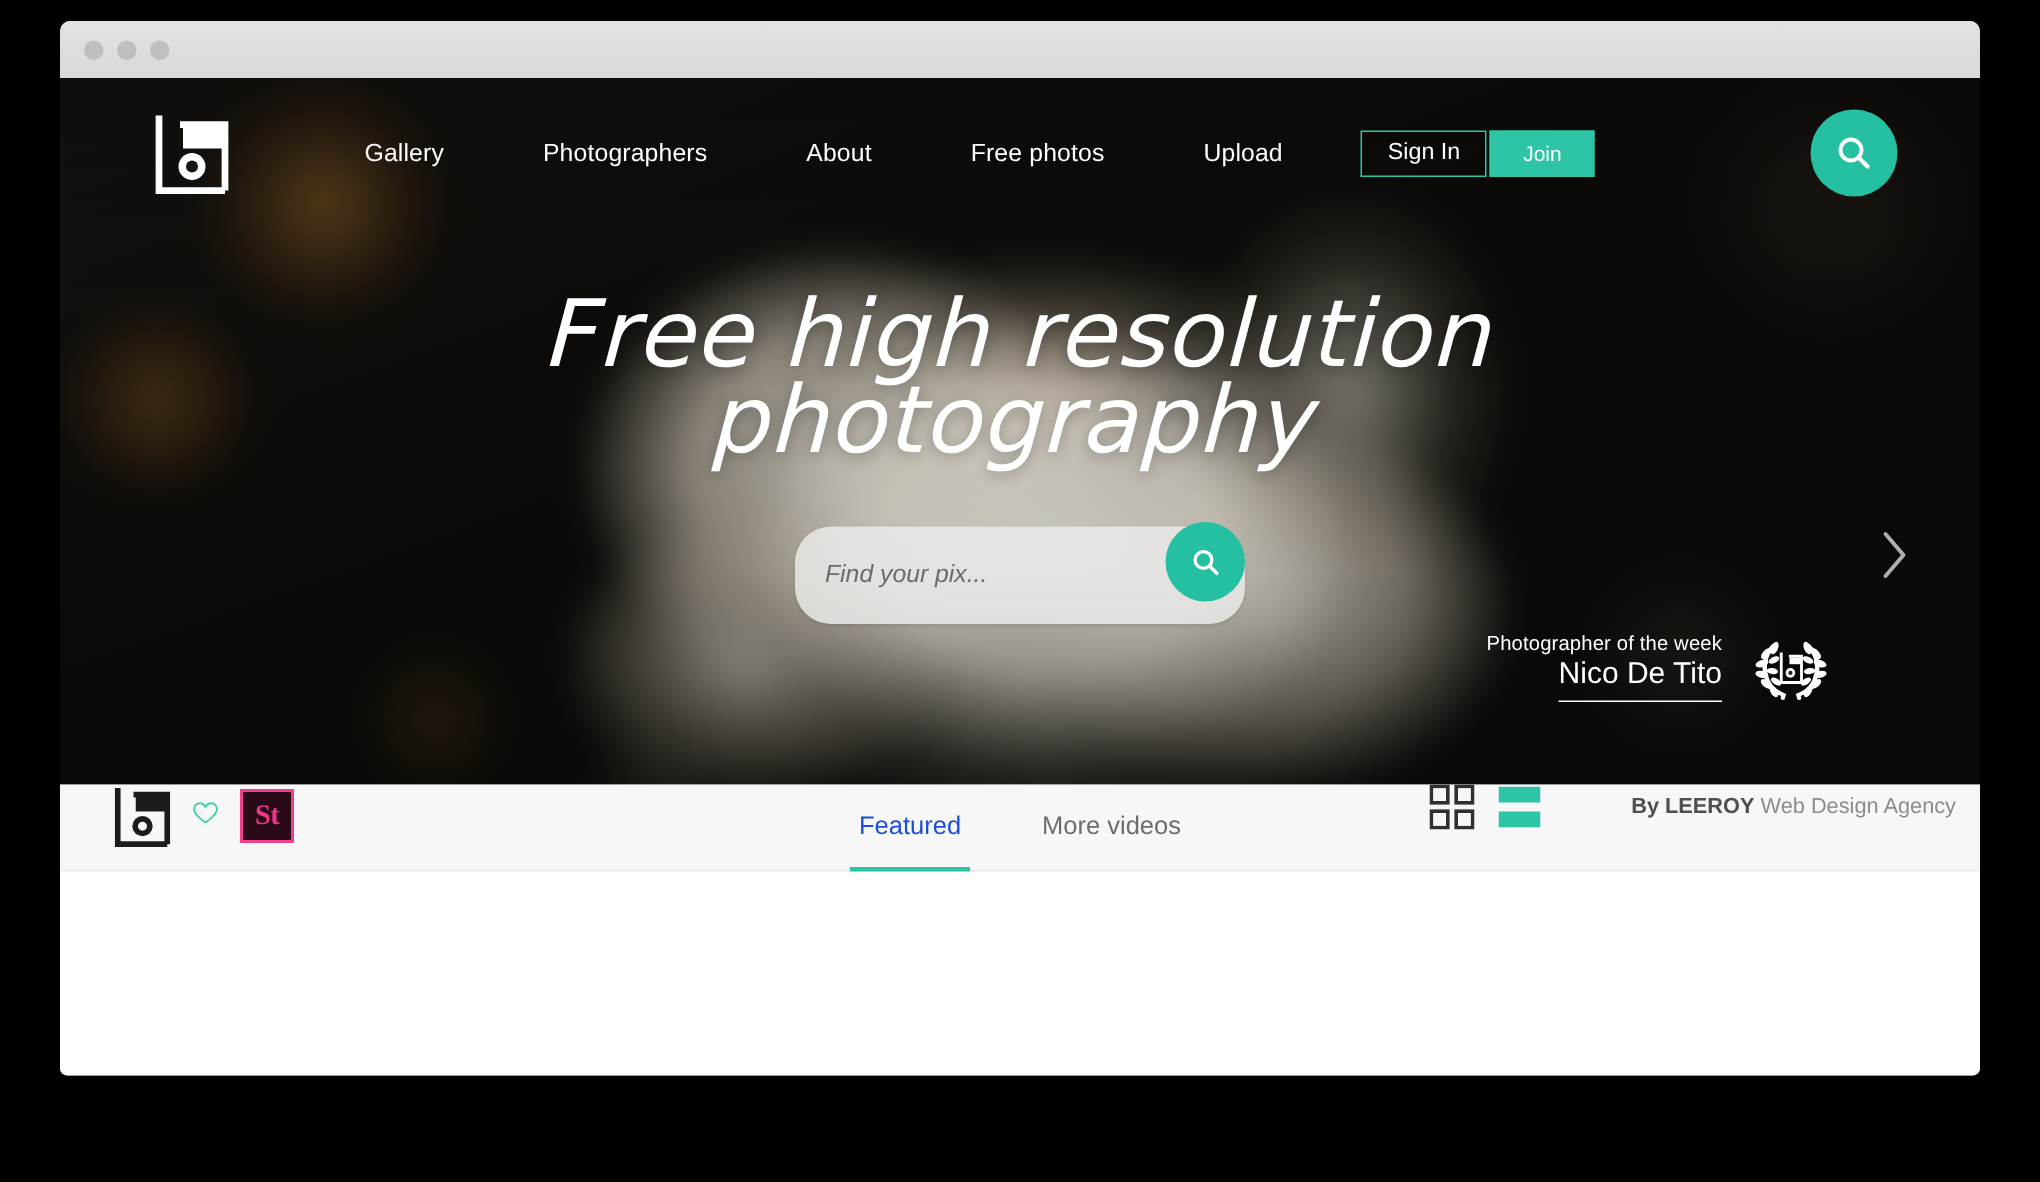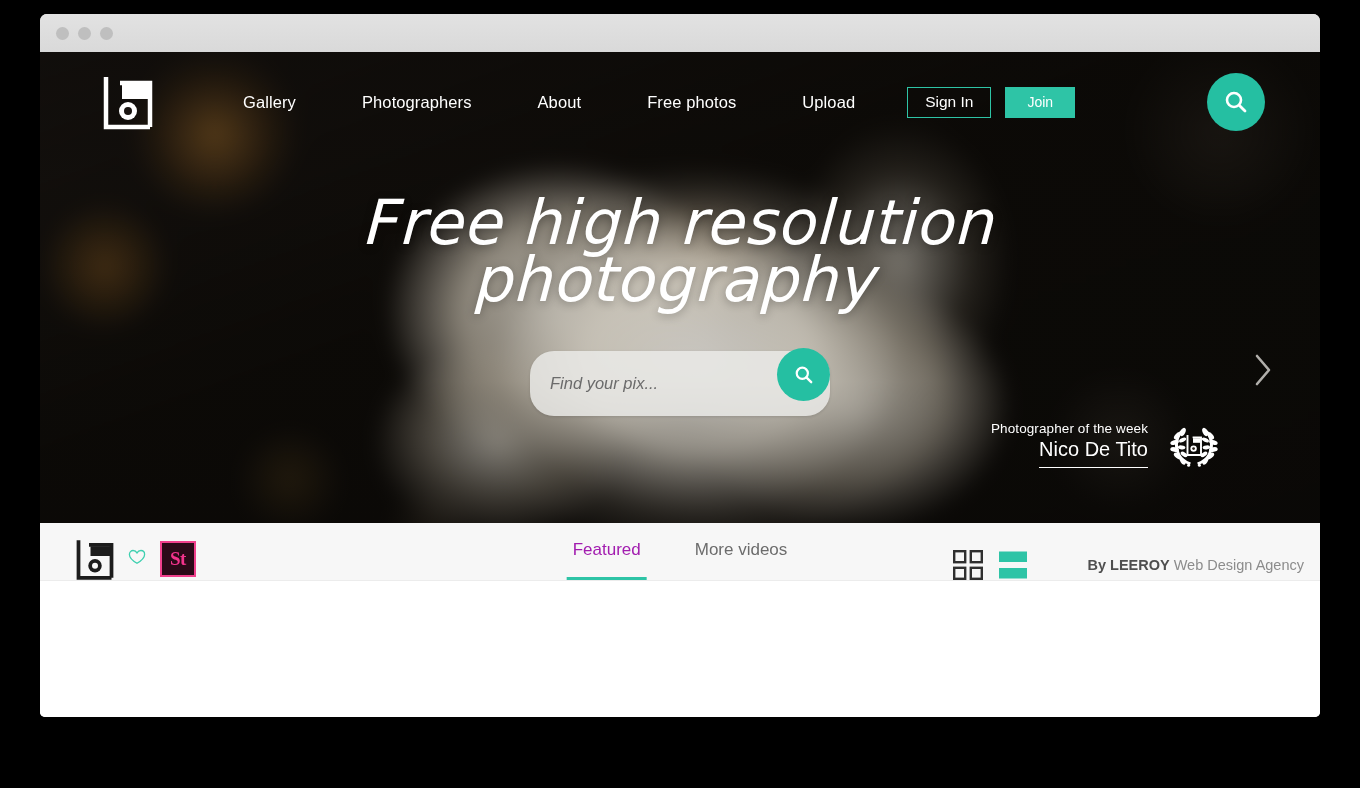--- a/index.html
+++ b/index.html
@@ -110,21 +110,21 @@
     text-decoration: none;
     padding: 0 24px;
     white-space: nowrap;
     cursor: pointer;
   }
 
   .auth {
     display: flex;
     align-items: center;
     margin-left: 28px;
-    gap: 14px;
+    gap: 2px;
   }
   .btn-signin {
     display: flex; align-items: center; justify-content: center;
     height: 31px;
     padding: 0 17px;
     border: 1.5px solid #2ec4a6;
     color: #ffffff;
     font-size: 15.5px;
     background: transparent;
     cursor: pointer;
@@ -236,21 +236,21 @@
     display: inline-block;
   }
   .wreath { display: block; }
 
   
   .toolbar {
     height: 58px;
     background: #f7f7f7;
     border-bottom: 1px solid #ececec;
     display: flex;
-    align-items: flex-end;
+    align-items: flex-start;
     padding: 0 16px 0 36px;
     position: relative;
   }
   .tb-left { display: flex; align-items: center; gap: 14px; }
   .heart { cursor: pointer; }
   .st-badge {
     width: 36px; height: 36px;
     background: #2b0a18;
     border: 2px solid #f0408c;
     display: flex; align-items: center; justify-content: center;
@@ -275,21 +275,21 @@
     font-size: 17px;
     color: #6c6c6c;
     height: 58px;
     display: flex;
     align-items: center;
     padding: 0 6px;
     cursor: pointer;
     border-bottom: 3px solid transparent;
   }
   .tab.active {
-    color: #a21caf;
+    color: #1d4ed8;
     border-bottom-color: #2ec4a6;
   }
 
   .tb-right {
     margin-left: auto;
     display: flex;
     align-items: center;
     gap: 36px;
   }
   .view-toggles { display: flex; align-items: center; gap: 16px; }

